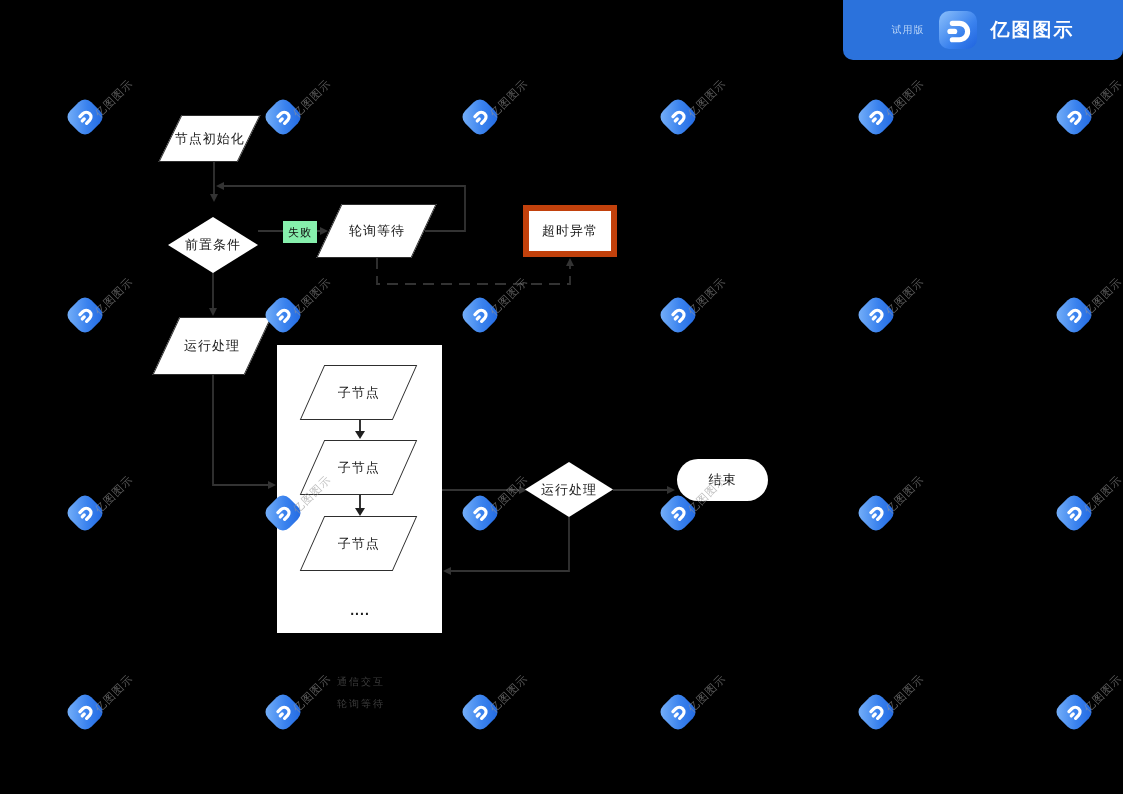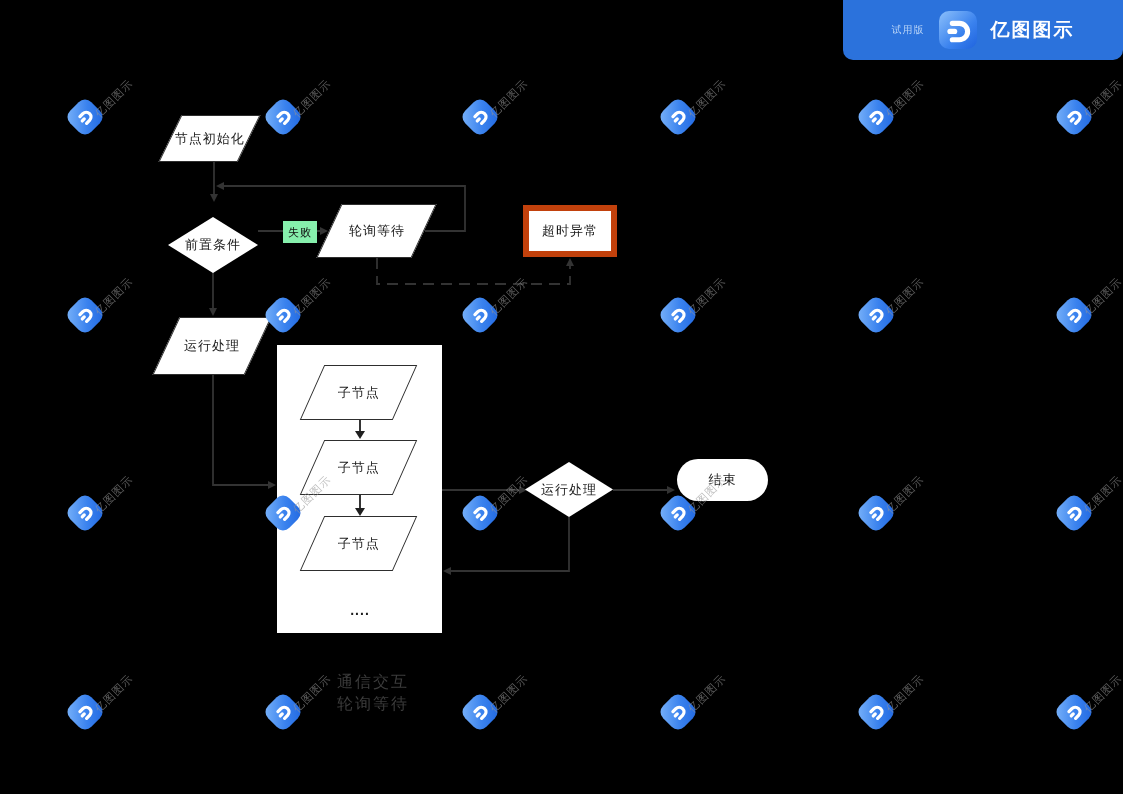--- a/index.html
+++ b/index.html
@@ -38,21 +38,21 @@
     position:absolute;background:#86efac;color:#111;
     font-size:11px;display:flex;align-items:center;justify-content:center;
     z-index:35;letter-spacing:1px;
   }
   .ellipsis-text{
     position:absolute;color:#1f1f1f;font-size:14px;font-weight:bold;
     z-index:30;text-align:center;letter-spacing:1px;
   }
   .legend{
     position:absolute;left:337px;top:671px;z-index:15;
-    color:#3c3c3c;font-size:16px;line-height:22px;letter-spacing:2px;
+    color:#3c3c3c;font-size:10px;line-height:22px;letter-spacing:2px;
   }
 
   
   #edges{position:absolute;inset:0;z-index:25;}
 
   
   #watermarks{position:absolute;inset:0;z-index:40;pointer-events:none;}
   .wm{position:absolute;width:30px;height:30px;}
   .wm .wm-logo{
     position:absolute;left:0;top:0;width:30px;height:30px;border-radius:9px;

